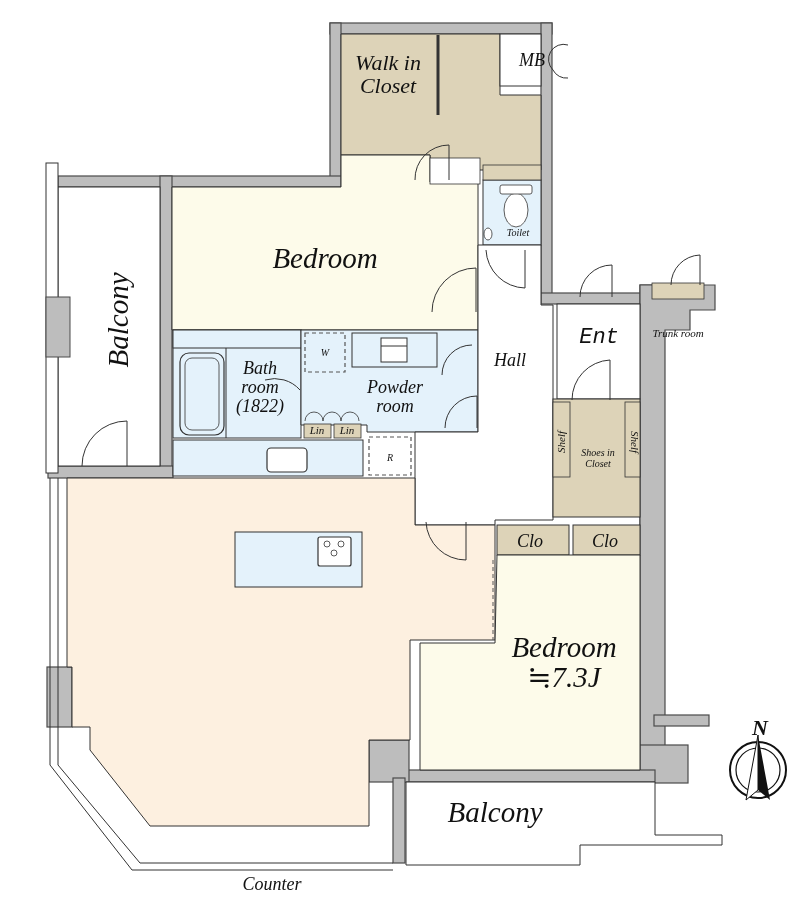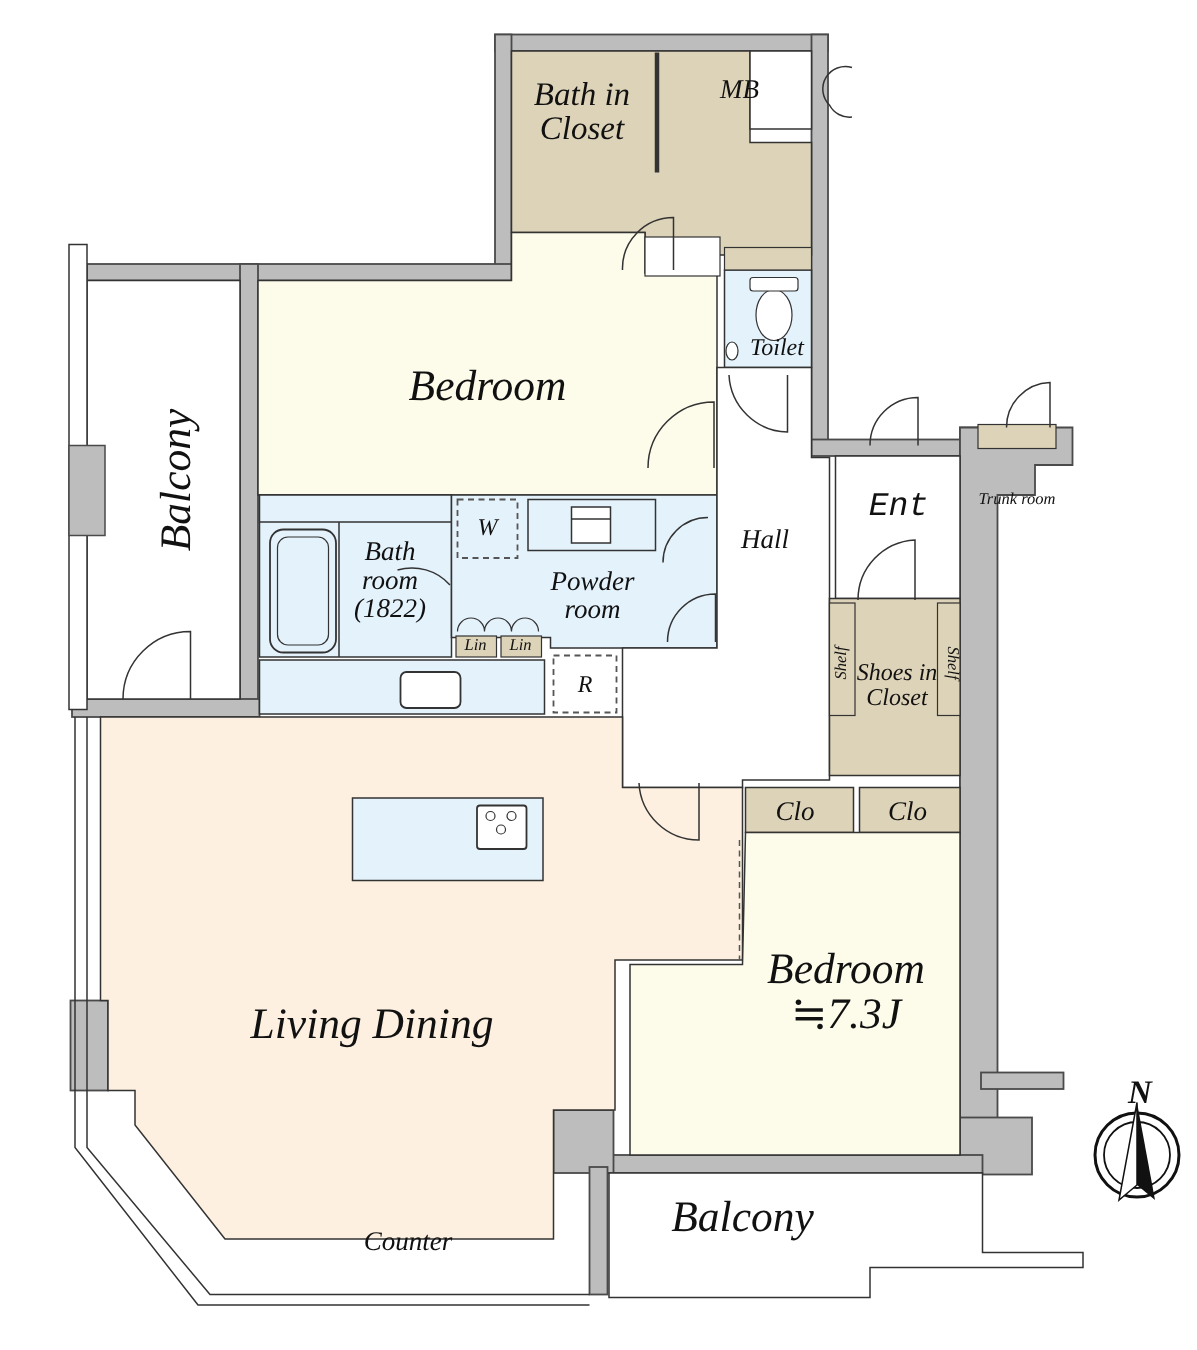--- a/index.html
+++ b/index.html
@@ -4,21 +4,21 @@
   <style>
     html, body { margin: 0; padding: 0; background: #ffffff; }
     body { width: 798px; height: 900px; position: relative; overflow: hidden;
            font-family: "Liberation Serif", "DejaVu Serif", serif; }
     #plan { position: absolute; left: 0; top: 0; width: 798px; height: 900px; }
     .lbl { position: absolute; font-style: italic; color: #111; text-align: center;
            line-height: 1.05; white-space: nowrap; transform: translate(-50%, -50%); }
     .big { font-size: 29px; }
     .mid { font-size: 22px; }
     .sm  { font-size: 18px; }
-    .xs  { font-size: 16px; }
+    .xs  { font-size: 10px; }
     .xxs { font-size: 11px; }
     .vert { transform: translate(-50%, -50%) rotate(-90deg); }
     .vert2 { transform: translate(-50%, -50%) rotate(90deg); }
   </style>
 </head>
 <body>
 
 <svg id="plan" viewBox="0 0 798 900" xmlns="http://www.w3.org/2000/svg">
   <defs>
     <pattern id="hatch" width="6" height="6" patternUnits="userSpaceOnUse" patternTransform="rotate(45)">
@@ -139,24 +139,24 @@
 
   <g>
     <circle cx="758" cy="770" r="28" fill="#fff" stroke="#111" stroke-width="2"></circle>
     <circle cx="758" cy="770" r="22" fill="none" stroke="#111" stroke-width="1.2"></circle>
     <polygon points="758,735 746,800 758,790" fill="#fff" stroke="#111" stroke-width="1"></polygon>
     <polygon points="758,735 770,800 758,790" fill="#111"></polygon>
   </g>
 </svg>
 
 <div class="lbl mid" style="left:388px; top:74px;">
-  <div>Bath in</div>
+  <div>Walk in</div>
   <div>Closet</div>
 </div>
-<div class="lbl sm" style="left:493px; top:60px;">MB</div>
+<div class="lbl sm" style="left:532px; top:60px;">MB</div>
 <div class="lbl xs" style="left:518px; top:233px;">Toilet</div>
 
 <div class="lbl big" style="left:325px; top:258px;">
   <div>Bedroom</div>
 </div>
 
 <div class="lbl big vert" style="left:118px; top:320px;">Balcony</div>
 
 <div class="lbl sm" style="left:260px; top:387px;">
   <div>Bath</div>
@@ -180,24 +180,23 @@
   <div>Shoes  in</div>
   <div>Closet</div>
 </div>
 <div class="lbl xxs vert" style="left:562px; top:442px;">Shelf</div>
 <div class="lbl xxs vert2" style="left:634px; top:442px;">Shelf</div>
 
 <div class="lbl sm" style="left:530px; top:541px;">Clo</div>
 <div class="lbl sm" style="left:605px; top:541px;">Clo</div>
 
 <div class="lbl big" style="left:248px; top:683px;">
-  <div>Living Dining</div>
 </div>
 
 <div class="lbl big" style="left:564px; top:662px;">
   <div>Bedroom</div>
   <div>≒7.3J</div>
 </div>
 
 <div class="lbl big" style="left:495px; top:812px;">Balcony</div>
-<div class="lbl sm" style="left:272px; top:828px;font-family:Liberation Serif, serif;">Counter</div>
+<div class="lbl sm" style="left:272px; top:884px;font-family:Liberation Serif, serif;">Counter</div>
 
 <div class="lbl mid" style="left:760px; top:728px; font-weight:bold;">N</div>
 
 </body></html>

